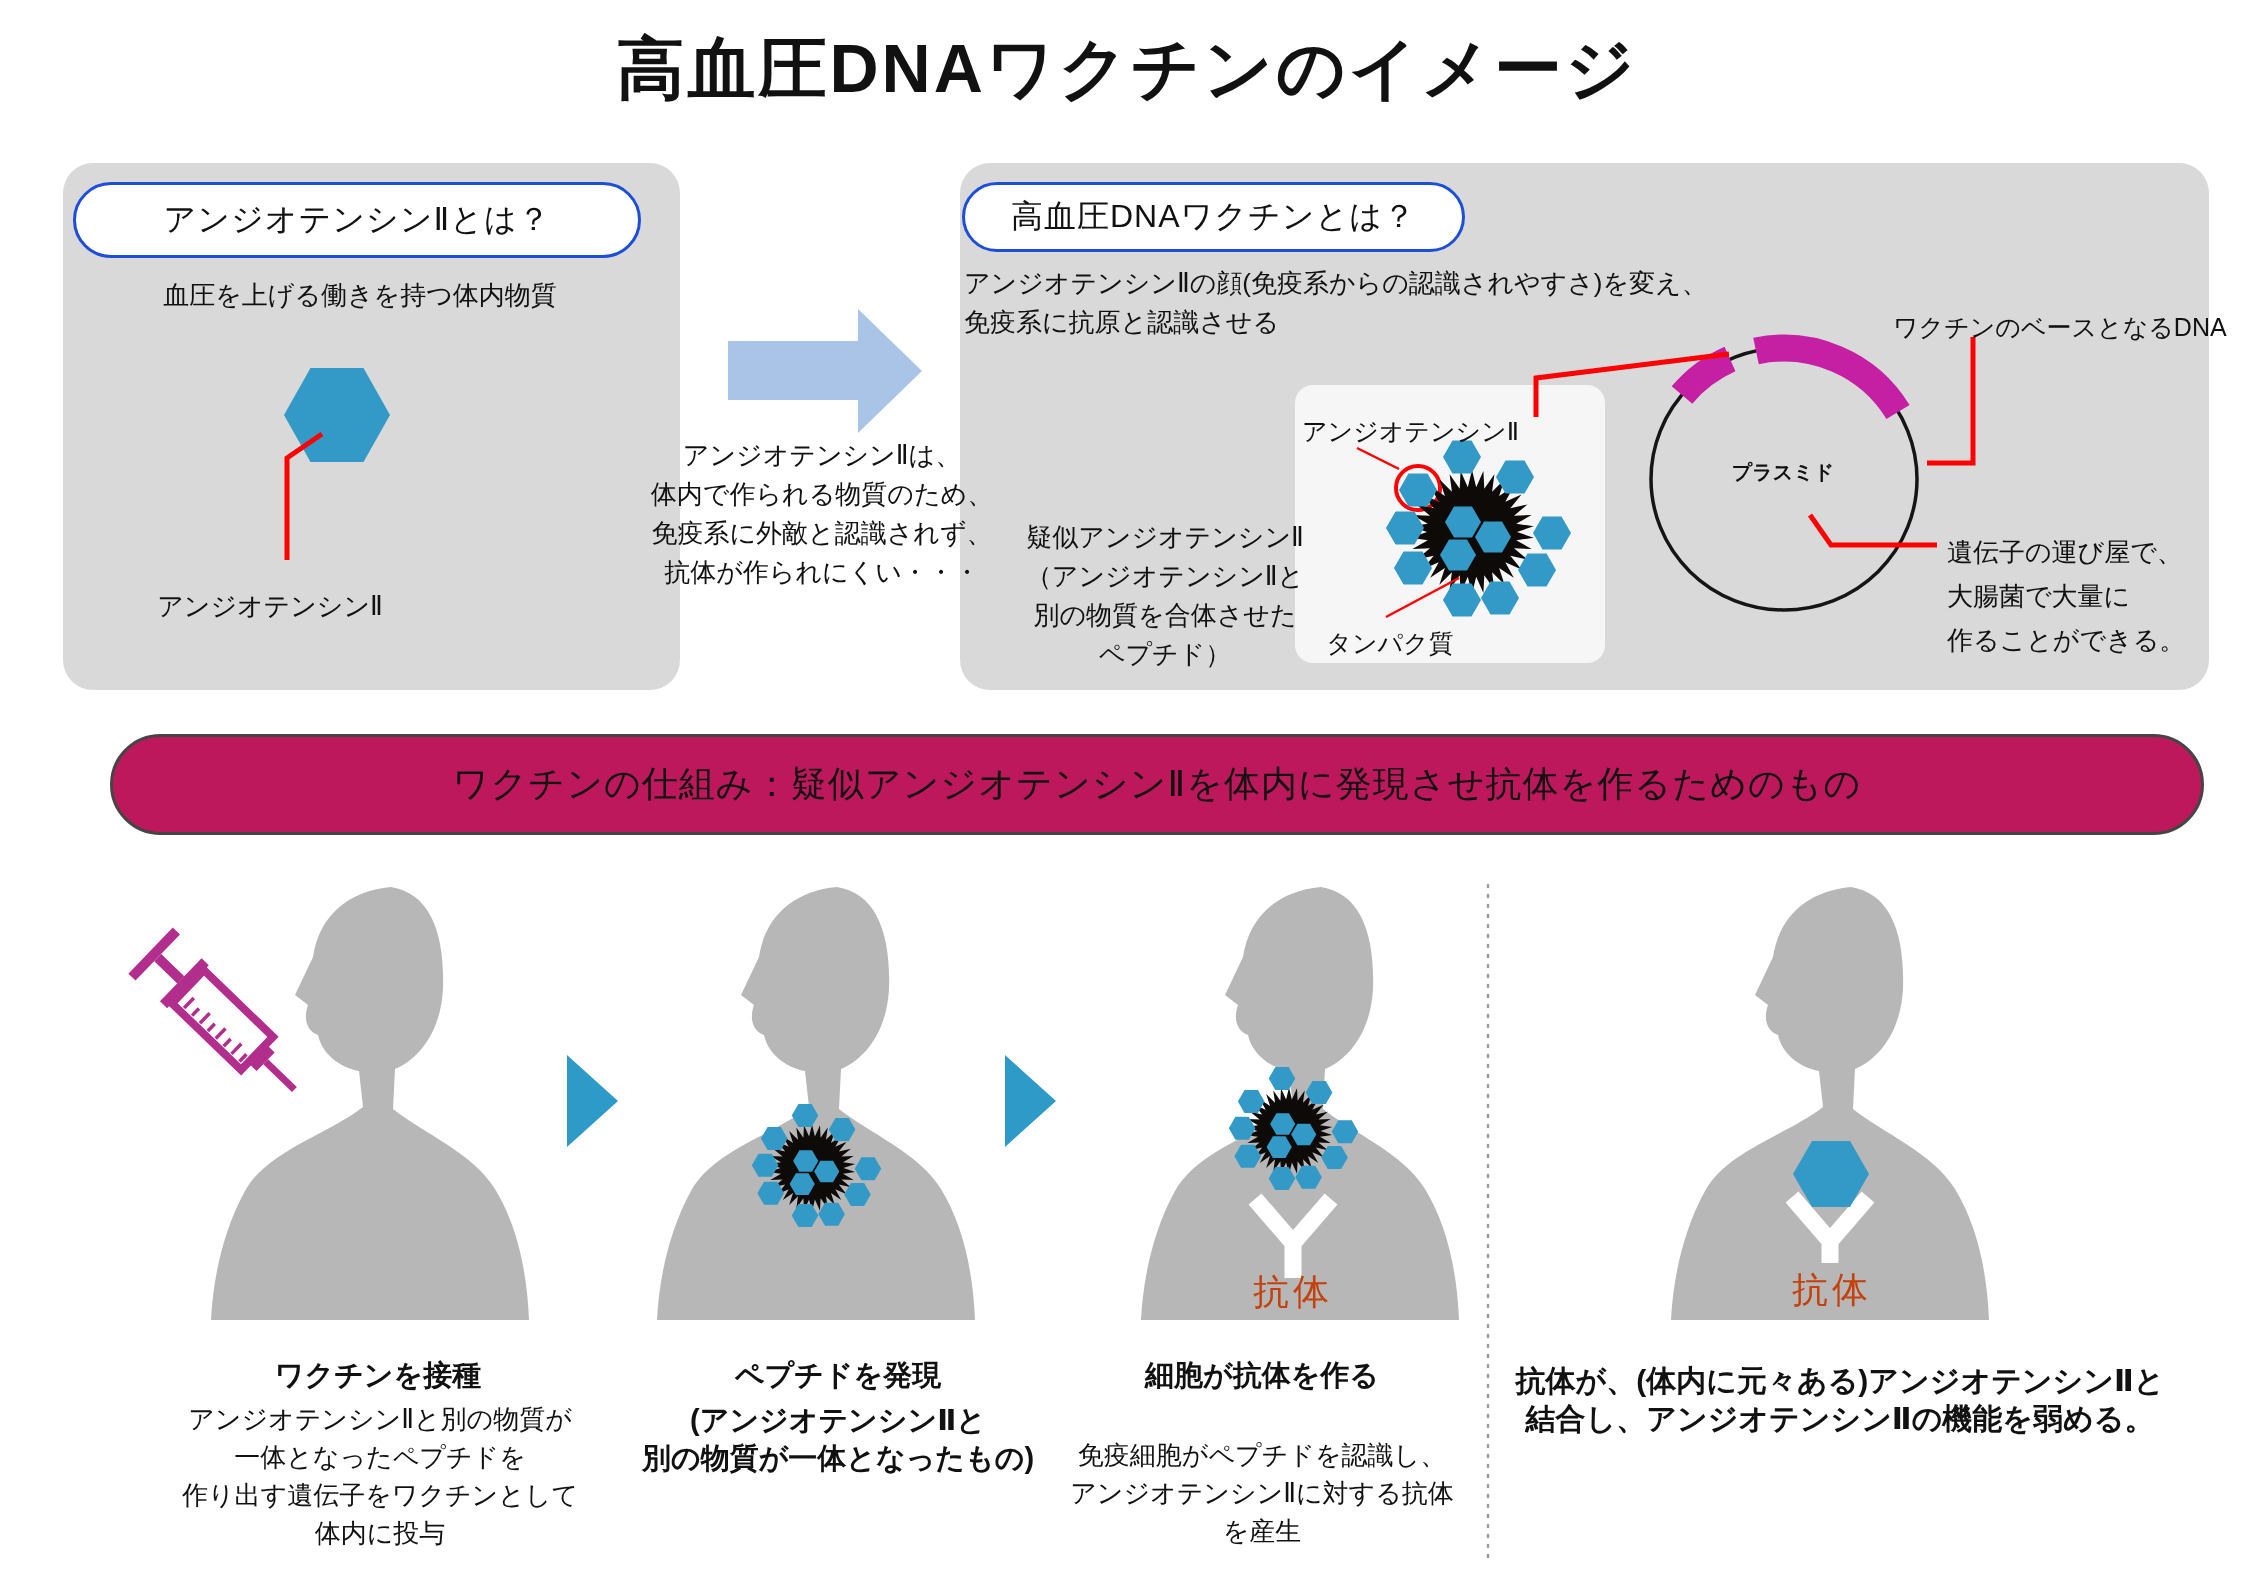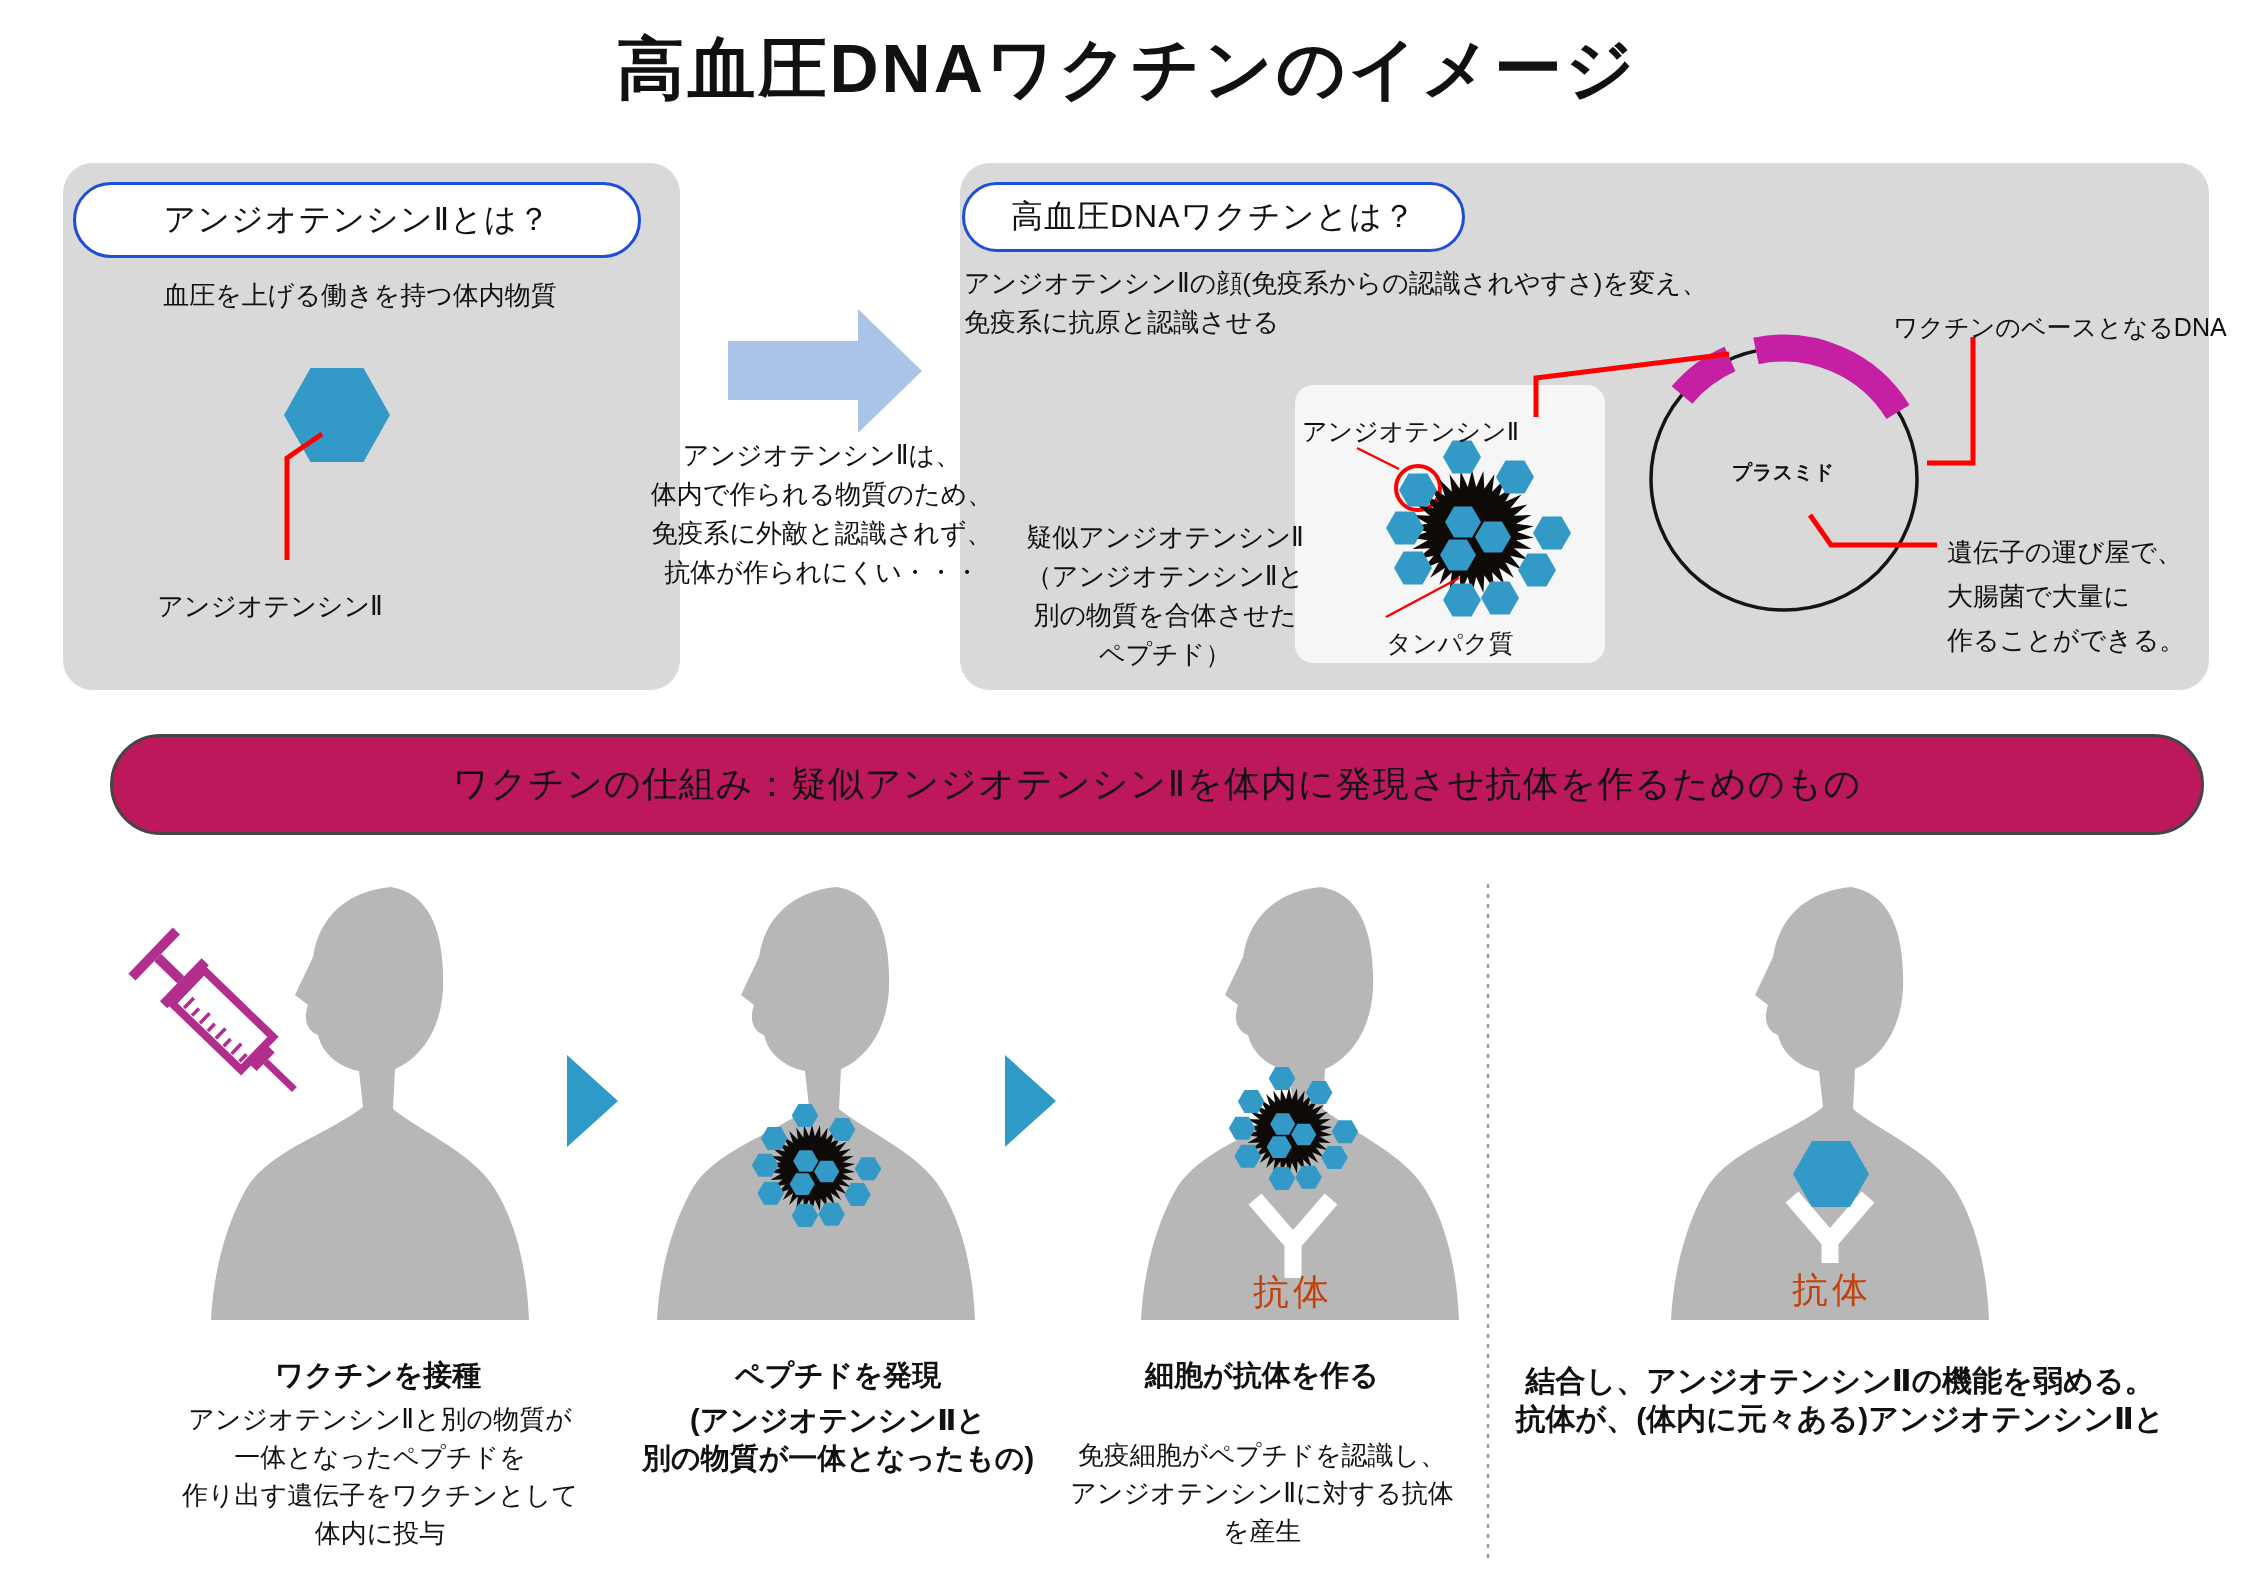--- a/index.html
+++ b/index.html
@@ -176,21 +176,21 @@
   </div>
 
   <div class="abs ctr txt body26" style="left:1165px;top:518px;">
     <div>疑似アンジオテンシンⅡ</div>
     <div>（アンジオテンシンⅡと</div>
     <div>別の物質を合体させた</div>
     <div>ペプチド）</div>
   </div>
 
   <div class="abs txt body25 nw" style="left:1302px;top:415px;">アンジオテンシンⅡ</div>
-  <div class="abs ctr txt body25" style="left:1450px;top:627px;">タンパク質</div>
+  <div class="abs ctr txt body25" style="left:1390px;top:627px;">タンパク質</div>
 
   <div class="abs ctr txt bold30" style="left:1783px;top:459px;">プラスミド</div>
   <div class="abs txt body25 nw" style="left:1893px;top:311px;">ワクチンのベースとなるDNA</div>
   <div class="abs txt body26 nw" style="left:1947px;top:530px;line-height:44px;">
     <div>遺伝子の運び屋で、</div>
     <div>大腸菌で大量に</div>
     <div>作ることができる。</div>
   </div>
 
   <div class="abs ctr txt step-title" style="left:378px;top:1356px;">ワクチンを接種</div>
@@ -208,20 +208,20 @@
   </div>
 
   <div class="abs ctr txt step-title" style="left:1262px;top:1356px;">細胞が抗体を作る</div>
   <div class="abs ctr txt step-desc" style="left:1262px;top:1436px;">
     <div>免疫細胞がペプチドを認識し、</div>
     <div>アンジオテンシンⅡに対する抗体</div>
     <div>を産生</div>
   </div>
 
   <div class="abs ctr txt step4-title" style="left:1840px;top:1362px;">
+    <div>抗体が、(体内に元々ある)アンジオテンシンⅡと</div>
     <div>結合し、アンジオテンシンⅡの機能を弱める。</div>
-    <div>抗体が、(体内に元々ある)アンジオテンシンⅡと</div>
   </div>
 
   <div class="abs ctr txt antibody" style="left:1293px;top:1268px;">抗体</div>
   <div class="abs ctr txt antibody" style="left:1832px;top:1266px;">抗体</div>
 
 </div>
 
 </body></html>

